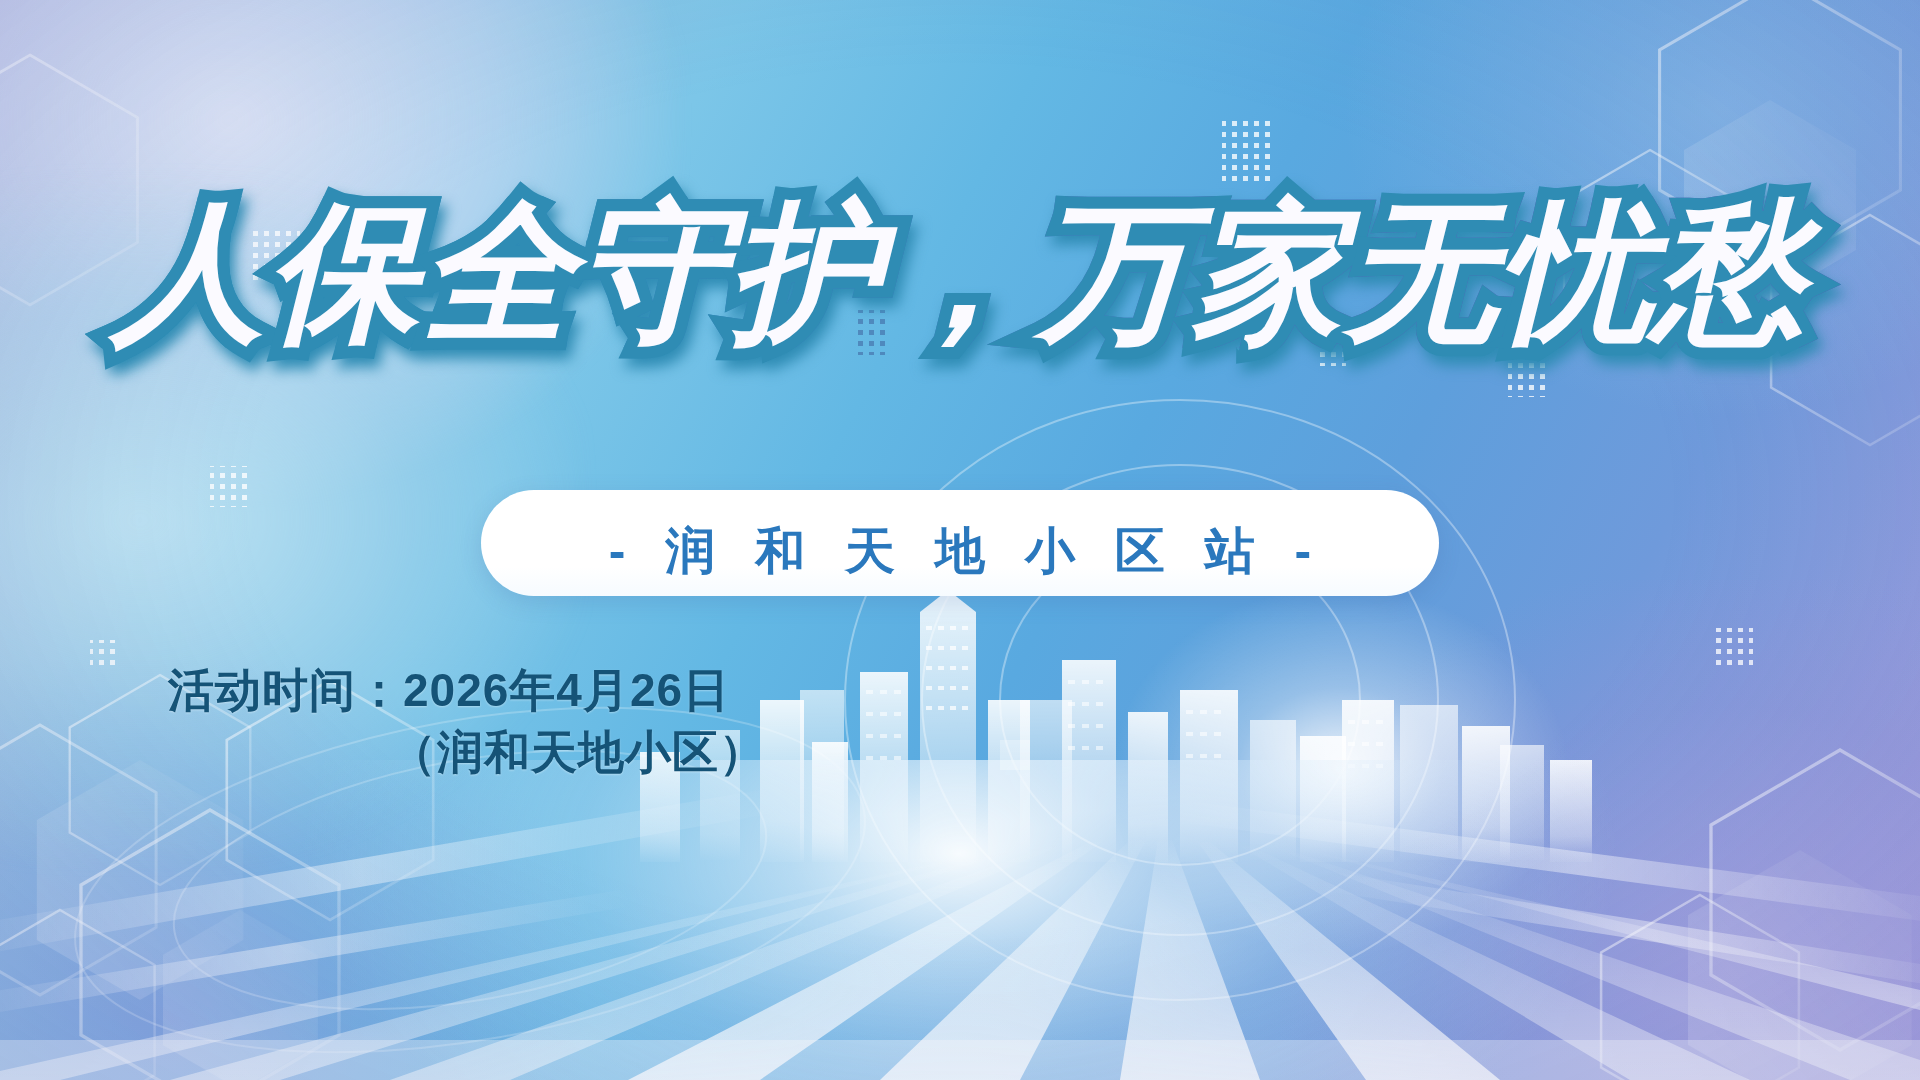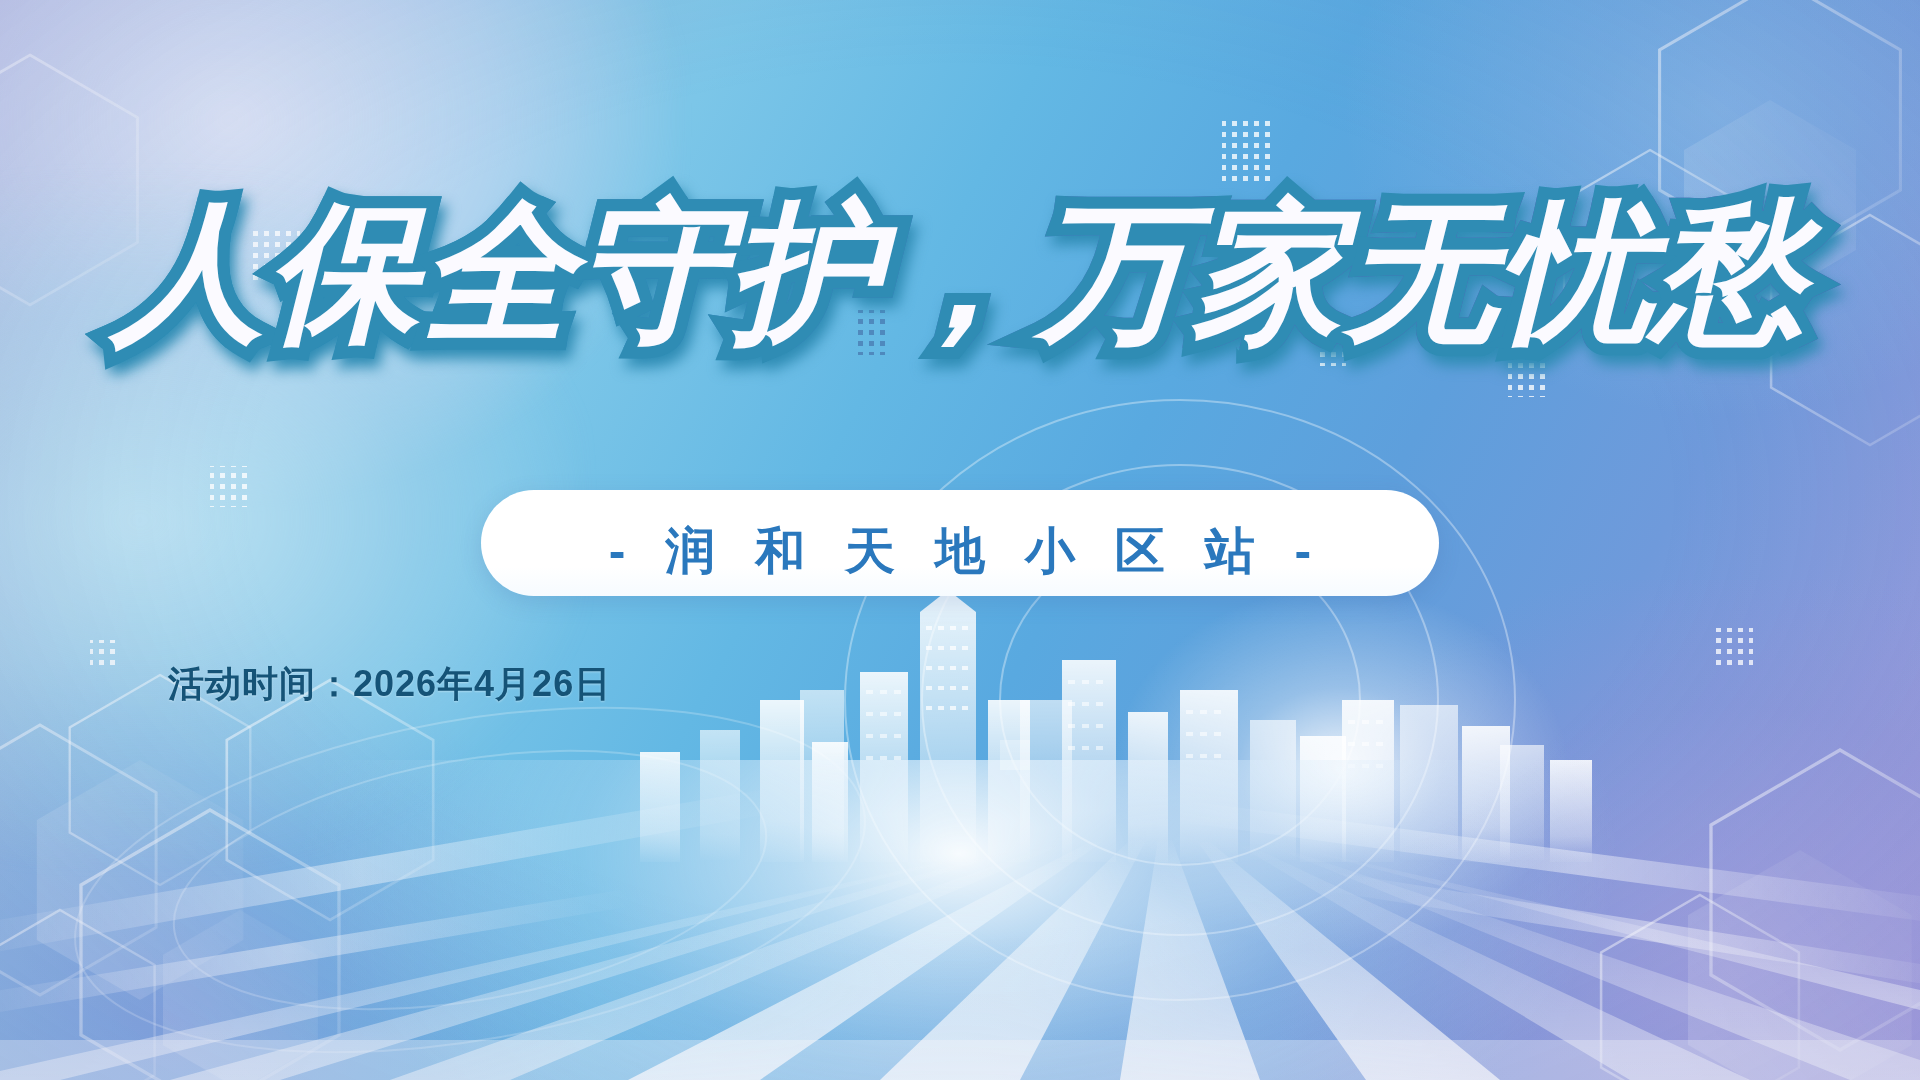--- a/index.html
+++ b/index.html
@@ -122,21 +122,21 @@
     font-weight:bold;
     letter-spacing:13px;
     text-indent:13px;
     white-space:nowrap;
     margin-top:16px;
   }
 
   .info{
     position:absolute;left:168px;top:660px;
     color:#155377;
-    font-size:36px;
+    font-size:46px;
     font-weight:bold;
     line-height:1.34;
     letter-spacing:1px;
     text-shadow:0 1px 2px rgba(255,255,255,.35);
   }
   .info .line{white-space:nowrap;display:block;}
   .info .line-indent{padding-left:222px;}
 </style>
 </head>
 <body>
@@ -387,16 +387,17 @@
       <span class="hl-stroke">人保全守护，万家无忧愁</span>
       <span class="hl-fill">人保全守护，万家无忧愁</span>
     </div>
 
     <div class="pill">
       <span class="pill-text">- 润 和 天 地 小 区 站 -</span>
     </div>
 
     <div class="info">
       <span class="line">活动时间：2026年4月26日</span>
+      <span class="line line-indent">（润和天地小区）</span>
     </div>
 
   </div>
 </div>
 
 </body></html>

